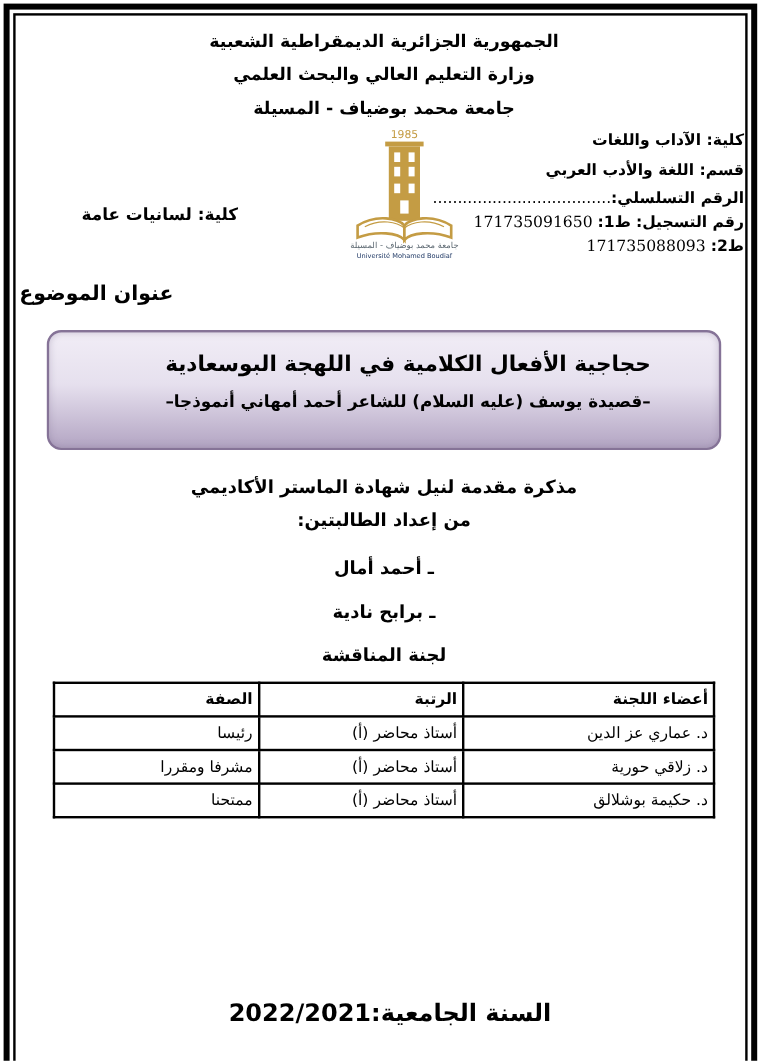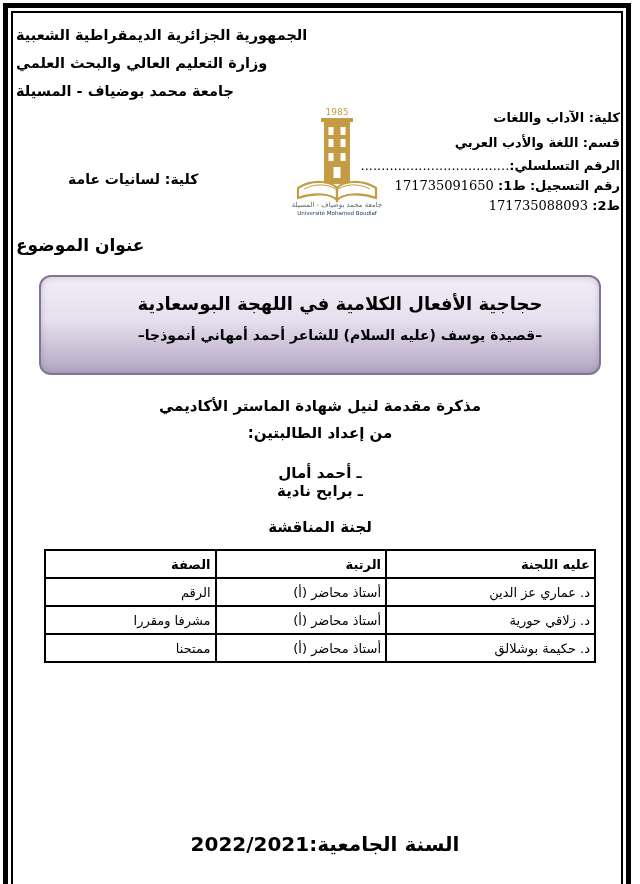--- a/index.html
+++ b/index.html
@@ -16,21 +16,21 @@
     border:5px solid #000; box-sizing:border-box;
   }
   .frame-inner {
     position:absolute; top:11px; left:11px; width:612px; height:950px;
     border:2px solid #000; box-sizing:border-box;
   }
   .content {
     position:absolute; top:13px; left:16px; width:608px; height:871px;
     padding-top:8px; box-sizing:border-box;
   }
-  .gov-header { text-align:left; font-weight:bold; font-size:14.5px; line-height:28px; }
+  .gov-header { text-align:center; font-weight:bold; font-size:14.5px; line-height:28px; }
 
   .info-section { position:relative; height:114px; margin-top:0px; }
   .logo { position:absolute; left:268px; top:0px; width:106px; }
   .info-block { position:absolute; right:4px; top:0; text-align:right; font-size:13px; }
   .info-block div { white-space:nowrap; }
   .line-fac, .line-dep { font-weight:bold; line-height:25px; }
   .line-serial { font-weight:bold; line-height:21px; }
   .line-serial .dots { font-weight:normal; letter-spacing:1px; }
   .line-reg { line-height:20px; }
   .line-reg .lbl { font-weight:bold; }
@@ -48,21 +48,21 @@
     box-shadow:inset 0 0 6px rgba(120,105,140,.35);
     padding-left:40px;
   }
   .title-line1 { padding-top:16px; font-weight:bold; font-size:18px; }
   .title-line2 { padding-top:13px; font-weight:bold; font-size:14px; }
 
   .statement { margin-top:22px; text-align:center; font-weight:bold; font-size:15px; }
   .prepared  { margin-top:9px;  text-align:center; font-weight:bold; font-size:15px; }
   .student   { text-align:center; font-weight:bold; font-size:15px; }
   .student-1 { margin-top:22px; }
-  .student-2 { }
+  .student-2 { margin-top:19px; }
   .committee-heading { margin-top:18px; text-align:center; font-weight:bold; font-size:15px; }
 
   table.committee {
     margin:13px auto 0; width:552px; border-collapse:collapse; table-layout:fixed;
   }
   table.committee th, table.committee td {
     border:2px solid #000; height:26px; text-align:right;
     font-size:13px; padding:0 4px;
   }
   table.committee th { font-weight:bold; }
@@ -138,30 +138,30 @@
   <div class="committee-heading">لجنة المناقشة</div>
 
   <table class="committee">
     <colgroup>
         <col class="c-members">
         <col class="c-rank">
         <col class="c-role">
       </colgroup>
     <thead>
       <tr>
-        <th>عليه اللجنة</th>
+        <th>أعضاء اللجنة</th>
         <th>الرتبة</th>
         <th>الصفة</th>
       </tr>
     </thead>
     <tbody>
       <tr>
         <td>د. عماري عز الدين</td>
         <td>أستاذ محاضر (أ)</td>
-        <td>الرقم</td>
+        <td>رئيسا</td>
       </tr>
       <tr>
         <td>د. زلاقي حورية</td>
         <td>أستاذ محاضر (أ)</td>
         <td>مشرفا ومقررا</td>
       </tr>
       <tr>
         <td>د. حكيمة بوشلالق</td>
         <td>أستاذ محاضر (أ)</td>
         <td>ممتحنا</td>

